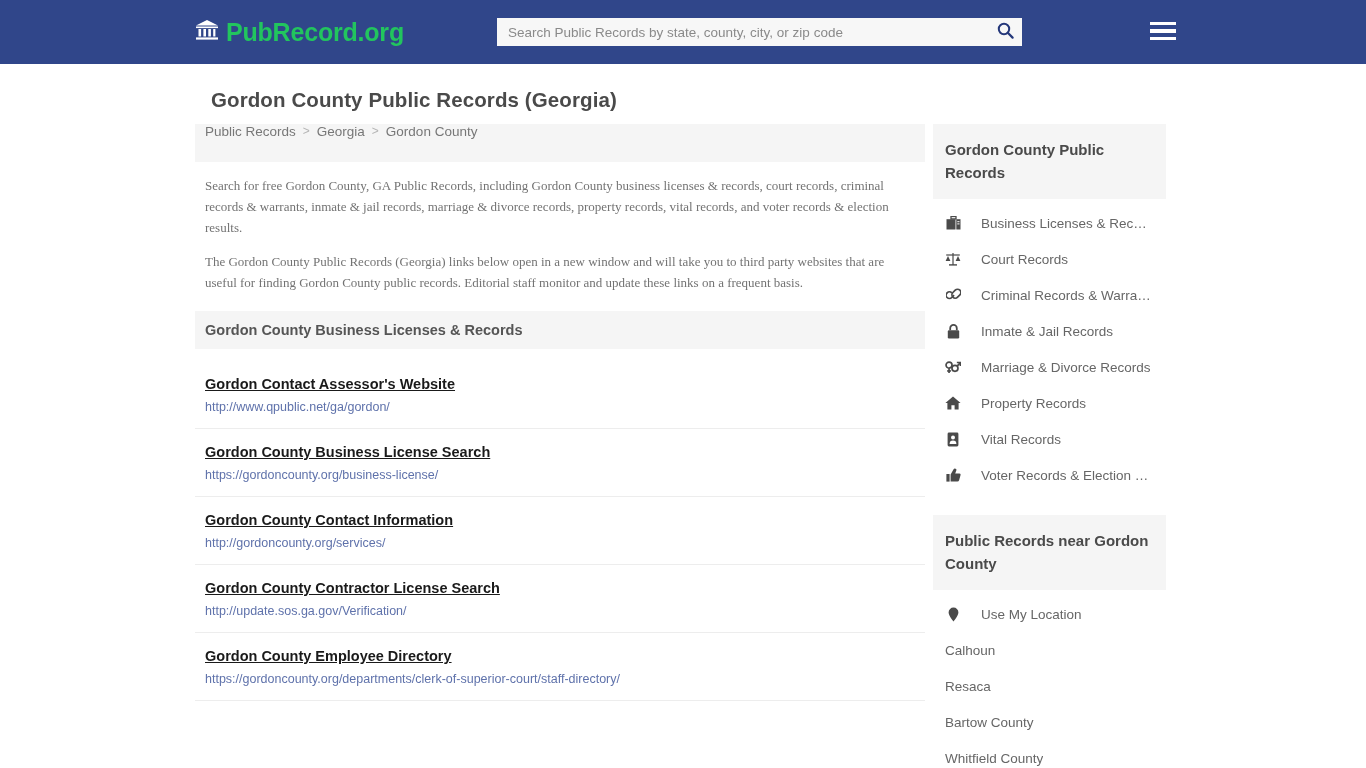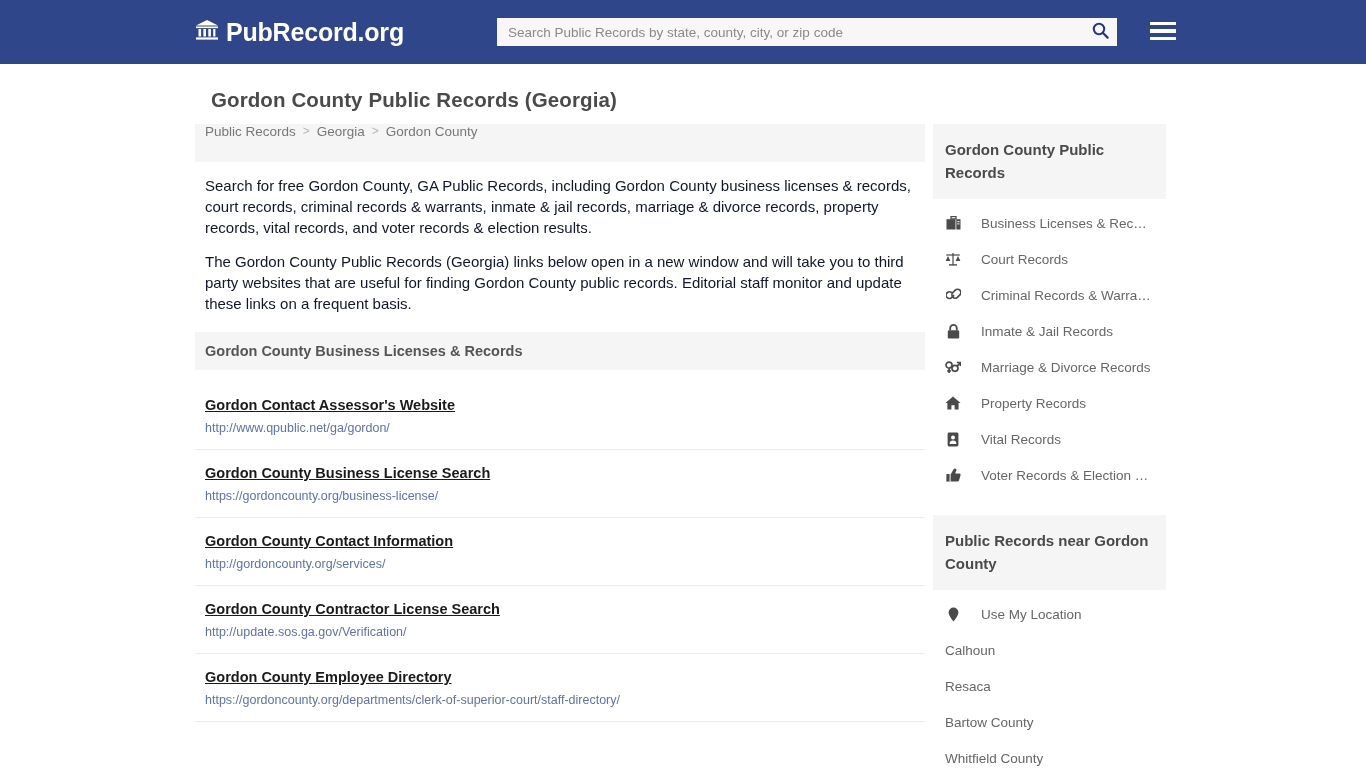--- a/index.html
+++ b/index.html
@@ -24,31 +24,31 @@
   .brand {
     position: absolute;
     left: 195px;
     display: flex;
     align-items: center;
     gap: 7px;
     text-decoration: none;
   }
   .brand-icon { display: block; }
   .brand-text {
-    color: #ffffff;
+    color: #22c55e;
     font-size: 25px;
     font-weight: bold;
     letter-spacing: -0.2px;
     line-height: 1;
   }
   .search-wrap {
     position: absolute;
     left: 497px;
     top: 18px;
-    width: 620px;
+    width: 525px;
     height: 28px;
     background: #f7f7f7;
     display: flex;
     align-items: flex-start;
   }
   .search-input {
     flex: 1;
     border: 0;
     outline: none;
     background: transparent;
@@ -113,24 +113,25 @@
     display: flex;
     align-items: flex-start;
     padding: 0 10px;
     font-size: 13.5px;
   }
   .crumb { color: #777777; text-decoration: none; }
   .crumb-sep { color: #b5b5b5; margin: 0 7px; font-size: 12px; }
 
   
   .body-text {
-    font-size: 15px;
+    font-size: 13px;
     line-height: 21px;
-    color: #0f172a;
+    color: #737373;
     margin: 13px 10px 0 10px;
+    font-family: Liberation Serif, serif;
   }
 
   
   .section-head {
     background: #f5f5f5;
     margin-top: 18px;
     padding: 11px 10px;
     font-size: 14.5px;
     font-weight: bold;
     color: #555555;

